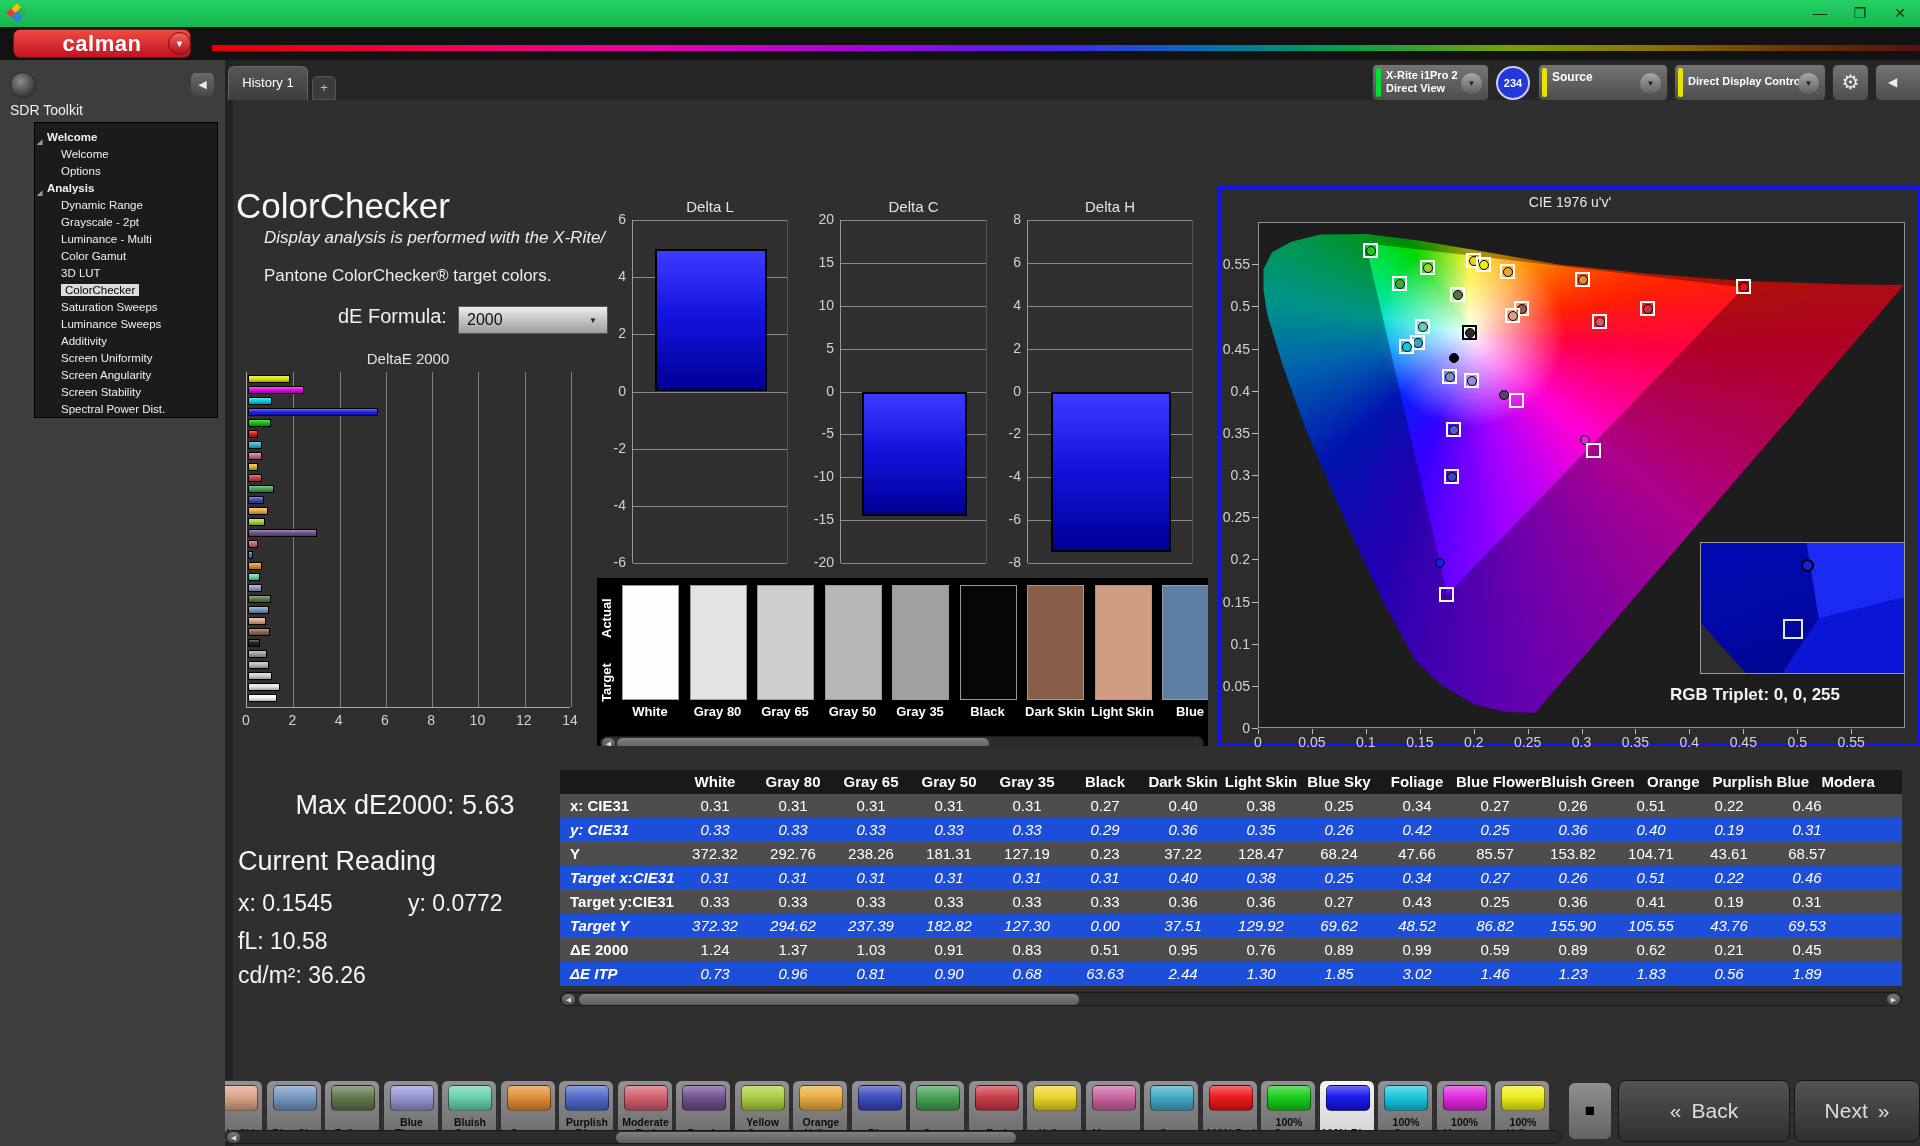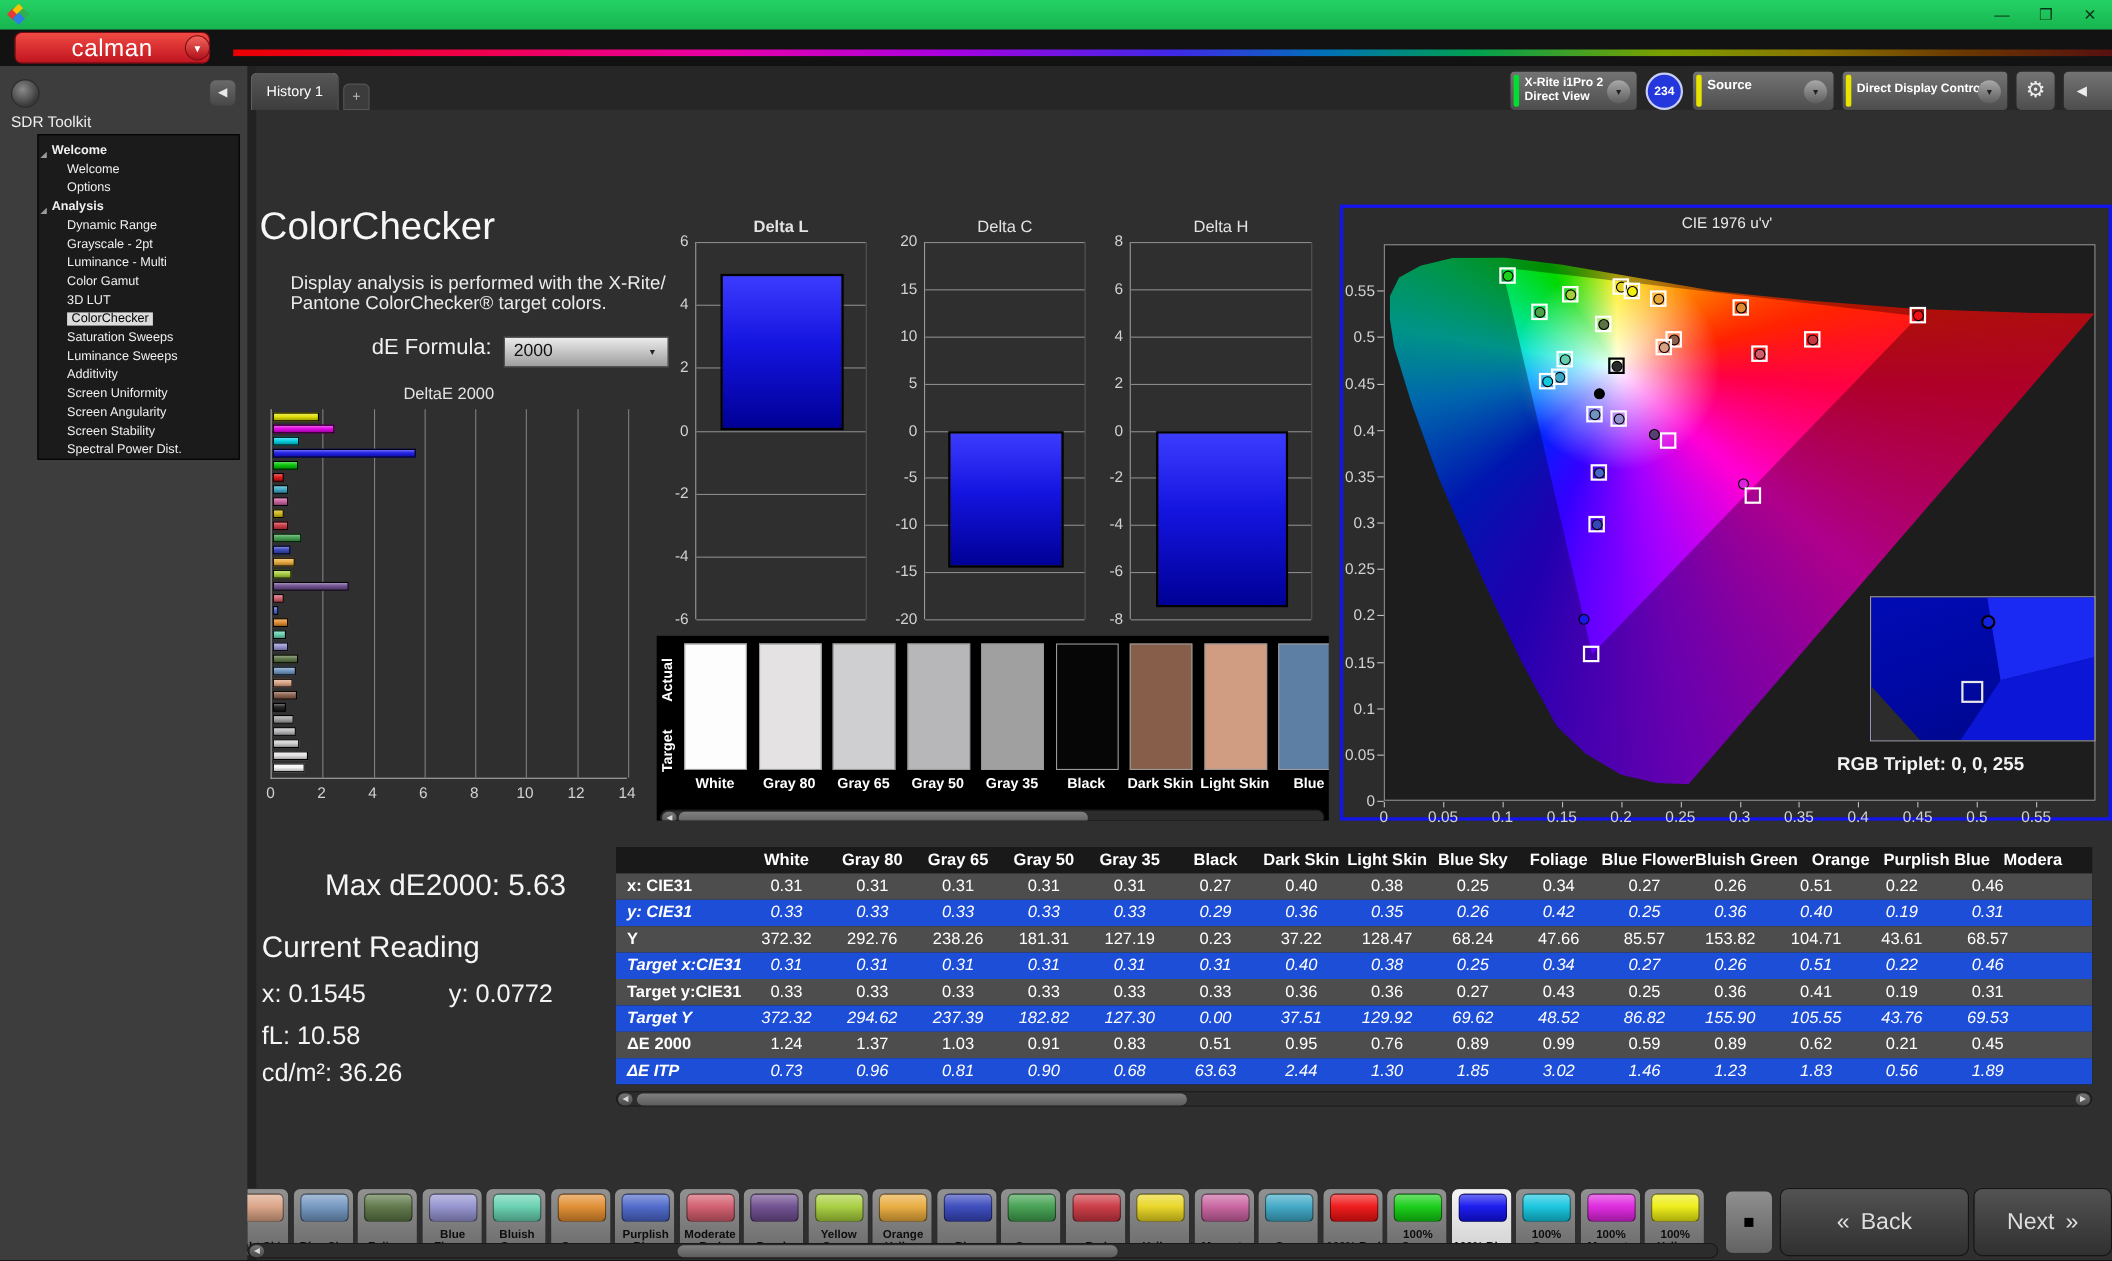--- a/index.html
+++ b/index.html
@@ -9,21 +9,21 @@
 
   
   #titlebar{left:0;top:0;width:1920px;height:27px;background:linear-gradient(#24d165,#17b54f);color:#07280f;font-size:15px;line-height:27px;}
   #title-text{position:absolute;left:30px;top:0;}
   .diamond-logo{position:absolute;left:8px;top:5px;width:17px;height:17px;}
   .diamond-logo i{position:absolute;width:8px;height:8px;transform:rotate(45deg);}
   .winbtn{position:absolute;top:0;width:40px;text-align:center;color:#0c3318;font-size:14px;cursor:default;}
 
   
   #header{left:0;top:27px;width:1920px;height:33px;background:#121212;}
-  #calman-btn{left:13px;top:2px;width:178px;height:29px;border-radius:7px;background:linear-gradient(#ef4b43,#c11420);border:1px solid #7d0d14;color:#fff;font-size:22px;font-weight:normal;line-height:27px;text-align:center;letter-spacing:.5px;}
+  #calman-btn{left:13px;top:2px;width:178px;height:29px;border-radius:7px;background:linear-gradient(#ef4b43,#c11420);border:1px solid #7d0d14;color:#fff;font-size:22px;font-weight:bold;line-height:27px;text-align:center;letter-spacing:.5px;}
   #calman-dd{left:168px;top:5px;width:23px;height:23px;border-radius:50%;background:linear-gradient(#f2655e,#b01019);border:1px solid #7d0d14;color:#fff;font-size:9px;text-align:center;line-height:23px;}
   #rainbow{left:212px;top:18px;width:1708px;height:6px;background:linear-gradient(90deg,#e80000 0%,#ef0054 14%,#e800a8 26%,#a800e0 38%,#4028e8 50%,#0070b8 58%,#00a050 66%,#7aa000 76%,#8a7400 84%,#6a3800 92%,#571010 100%);}
 
   
   #sidebar{left:0;top:60px;width:225px;height:1086px;background:#3d3d3d;}
   #side-dot{left:10px;top:12px;width:26px;height:26px;border-radius:50%;background:radial-gradient(circle at 40% 35%,#8a8a8a,#3a3a3a 70%);border:1px solid #2a2a2a;}
   #side-collapse{left:191px;top:13px;width:23px;height:23px;border-radius:5px;background:linear-gradient(#6a6a6a,#474747);color:#e8e8e8;font-size:11px;text-align:center;line-height:23px;}
   #side-title{left:10px;top:42px;font-size:14px;color:#efefef;}
   #nav-list{left:34px;top:62px;width:184px;height:296px;background:#1b1b1b;border:1px solid #000;padding-top:6px;overflow:hidden;}
   .nav-row{position:relative;height:17px;line-height:17px;color:#f0f0f0;font-size:11.5px;padding-left:26px;white-space:nowrap;cursor:default;}
@@ -182,21 +182,21 @@
   </div>
   <div class="abs devbtn" style="left:1674px;width:152px;">
     <span class="devbar" style="background: rgb(232, 228, 0);"></span>
     <span class="devtxt" style="font-size:11px;top:10px;">Direct Display Control</span>
     <span class="devarrow">▼</span>
   </div>
   <div class="abs" id="gear-btn">⚙</div>
   <div class="abs" id="edge-btn">◀</div>
 
   <div class="abs" id="heading">ColorChecker</div>
-  <div class="abs desc" style="top:248px;">Display analysis is performed with the X-Rite/</div>
+  <div class="abs desc" style="top:228px;font-style:italic;">Display analysis is performed with the X-Rite/</div>
   <div class="abs desc" style="top:266px;">Pantone ColorChecker® target colors.</div>
   <div class="abs" id="formula-label">dE Formula:</div>
   <div class="abs" id="formula-dd">
     <span>2000</span>
     <span class="devarrow">▼</span>
   </div>
 
   <div class="abs chart-title" style="left:308px;top:350px;width:200px;">DeltaE 2000</div>
   <div class="abs" id="de-plot" style="left:246px;top:372px;width:324px;height:336px;border-left:1px solid #aaa;border-bottom:1px solid #aaa;">
       <div class="gridline-v" style="left: 46.3px;"></div>
@@ -242,21 +242,21 @@
       <div class="abs ticklab" style="left: 277.3px; top: 712px; width: 30px; text-align: center;">2</div>
       <div class="abs ticklab" style="left: 323.6px; top: 712px; width: 30px; text-align: center;">4</div>
       <div class="abs ticklab" style="left: 369.9px; top: 712px; width: 30px; text-align: center;">6</div>
       <div class="abs ticklab" style="left: 416.1px; top: 712px; width: 30px; text-align: center;">8</div>
       <div class="abs ticklab" style="left: 462.4px; top: 712px; width: 30px; text-align: center;">10</div>
       <div class="abs ticklab" style="left: 508.7px; top: 712px; width: 30px; text-align: center;">12</div>
       <div class="abs ticklab" style="left: 555px; top: 712px; width: 30px; text-align: center;">14</div>
     </div>
 
   <div id="delta-charts">
-      <div class="abs chart-title" style="left: 607px; top: 198px; width: 206px; font-weight: bold;">Delta L</div>
+      <div class="abs chart-title" style="left: 607px; top: 198px; width: 206px;">Delta L</div>
       <div class="abs plot" style="left: 632px; top: 220px; width: 156px; height: 343px; border-left: 1px solid rgb(154, 154, 154); border-right: 1px solid rgb(85, 85, 85);">
         <div class="gridline-h" style="top: 0px;"></div>
         <div class="gridline-h" style="top: 57.2px;"></div>
         <div class="gridline-h" style="top: 114.3px;"></div>
         <div class="gridline-h" style="top: 171.5px;"></div>
         <div class="gridline-h" style="top: 228.7px;"></div>
         <div class="gridline-h" style="top: 285.8px;"></div>
         <div class="gridline-h" style="top: 343px;"></div>
         <div class="bluebar" style="left: 21.8px; width: 112.3px; top: 28.6px; height: 142.9px;"></div>
       </div>

